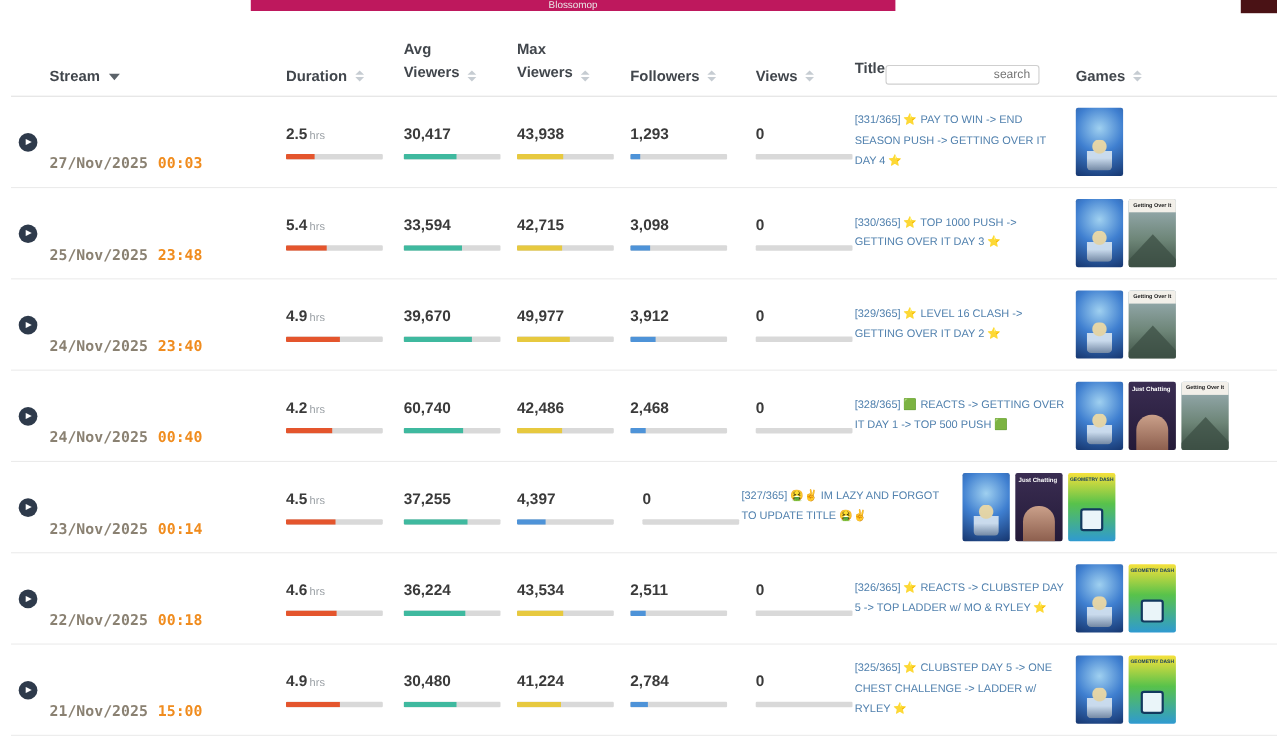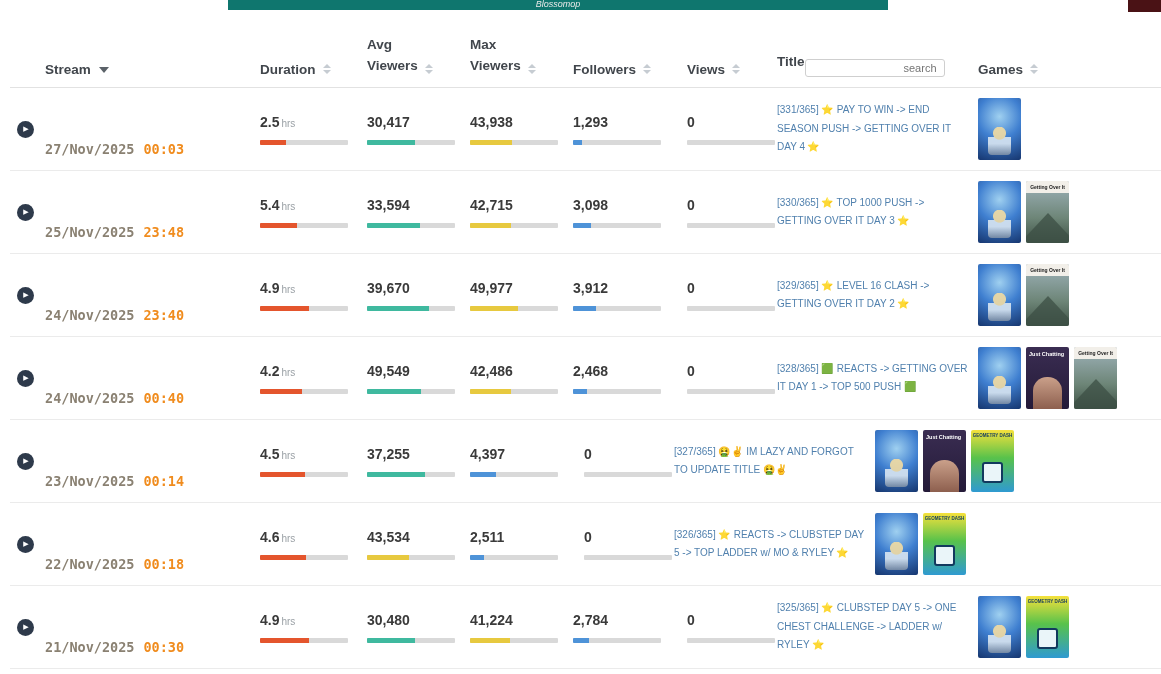--- a/index.html
+++ b/index.html
@@ -4,23 +4,23 @@
 <style>
   * { box-sizing: border-box; }
   html,body { margin:0; padding:0; }
   body {
     width:1161px; height:674px; overflow:hidden; position:relative;
     background:#fff; font-family:"Liberation Sans", sans-serif; color:#333;
   }
 
   
   .ad-banner {
-    position:absolute; left:228px; top:0; width:660px; height:10px;
-    background:#0f766e; color:#e9e9e9; font-size:9px; line-height:9px;
-    text-align:center; overflow:hidden; cursor:pointer;font-style:italic;
+    position:absolute; left:228px; top:0; width:586px; height:10px;
+    background:#be185d; color:#e9e9e9; font-size:9px; line-height:9px;
+    text-align:center; overflow:hidden; cursor:pointer;
   }
   .ad-corner { position:absolute; right:0; top:0; width:33px; height:12px; background:#4a1215; }
 
   
   .table-wrap { padding-left:10px; }
   .c-play   { width:35px;  flex-shrink:0; }
   .c-stream { width:200px; flex-shrink:0;margin-top:40px; }
   .c-dur    { width:107px; flex-shrink:0;margin-left:15px; }
   .c-avg    { width:103px; flex-shrink:0; }
   .c-max    { width:103px; flex-shrink:0; }
@@ -314,21 +314,21 @@
     <div class="c-stream datetime">
       <span class="d-date">24/Nov/2025</span><span class="d-time">00:40</span>
     </div>
     <div class="c-dur">
       <div><span class="stat-num">4.2</span><span class="stat-unit">hrs</span></div>
       <div class="bar">
             <div class="bar-fill f-dur" style="width: 48%;"></div>
           </div>
     </div>
     <div class="c-avg">
-      <div><span class="stat-num">49,549</span></div>
+      <div><span class="stat-num">60,740</span></div>
       <div class="bar">
             <div class="bar-fill f-avg" style="width: 61%;"></div>
           </div>
     </div>
     <div class="c-max">
       <div><span class="stat-num">42,486</span></div>
       <div class="bar">
             <div class="bar-fill f-max" style="width: 47%;"></div>
           </div>
     </div>
@@ -409,20 +409,26 @@
     </div>
     <div class="c-stream datetime">
       <span class="d-date">22/Nov/2025</span><span class="d-time">00:18</span>
     </div>
     <div class="c-dur">
       <div><span class="stat-num">4.6</span><span class="stat-unit">hrs</span></div>
       <div class="bar">
             <div class="bar-fill f-dur" style="width: 52%;"></div>
           </div>
     </div>
+    <div class="c-avg">
+      <div><span class="stat-num">36,224</span></div>
+      <div class="bar">
+            <div class="bar-fill f-avg" style="width: 64%;"></div>
+          </div>
+    </div>
     <div class="c-max">
       <div><span class="stat-num">43,534</span></div>
       <div class="bar">
             <div class="bar-fill f-max" style="width: 48%;"></div>
           </div>
     </div>
     <div class="c-fol">
       <div><span class="stat-num">2,511</span></div>
       <div class="bar">
             <div class="bar-fill f-fol" style="width: 16%;"></div>
@@ -443,21 +449,21 @@
             <span class="thumb-label">GEOMETRY DASH</span>
           </div>
         </div>
   </div>
 
   <div class="row">
     <div class="c-play">
       <span class="play">▶</span>
     </div>
     <div class="c-stream datetime">
-      <span class="d-date">21/Nov/2025</span><span class="d-time">00:30</span>
+      <span class="d-date">21/Nov/2025</span><span class="d-time">15:00</span>
     </div>
     <div class="c-dur">
       <div><span class="stat-num">4.9</span><span class="stat-unit">hrs</span></div>
       <div class="bar">
             <div class="bar-fill f-dur" style="width: 56%;"></div>
           </div>
     </div>
     <div class="c-avg">
       <div><span class="stat-num">30,480</span></div>
       <div class="bar">

